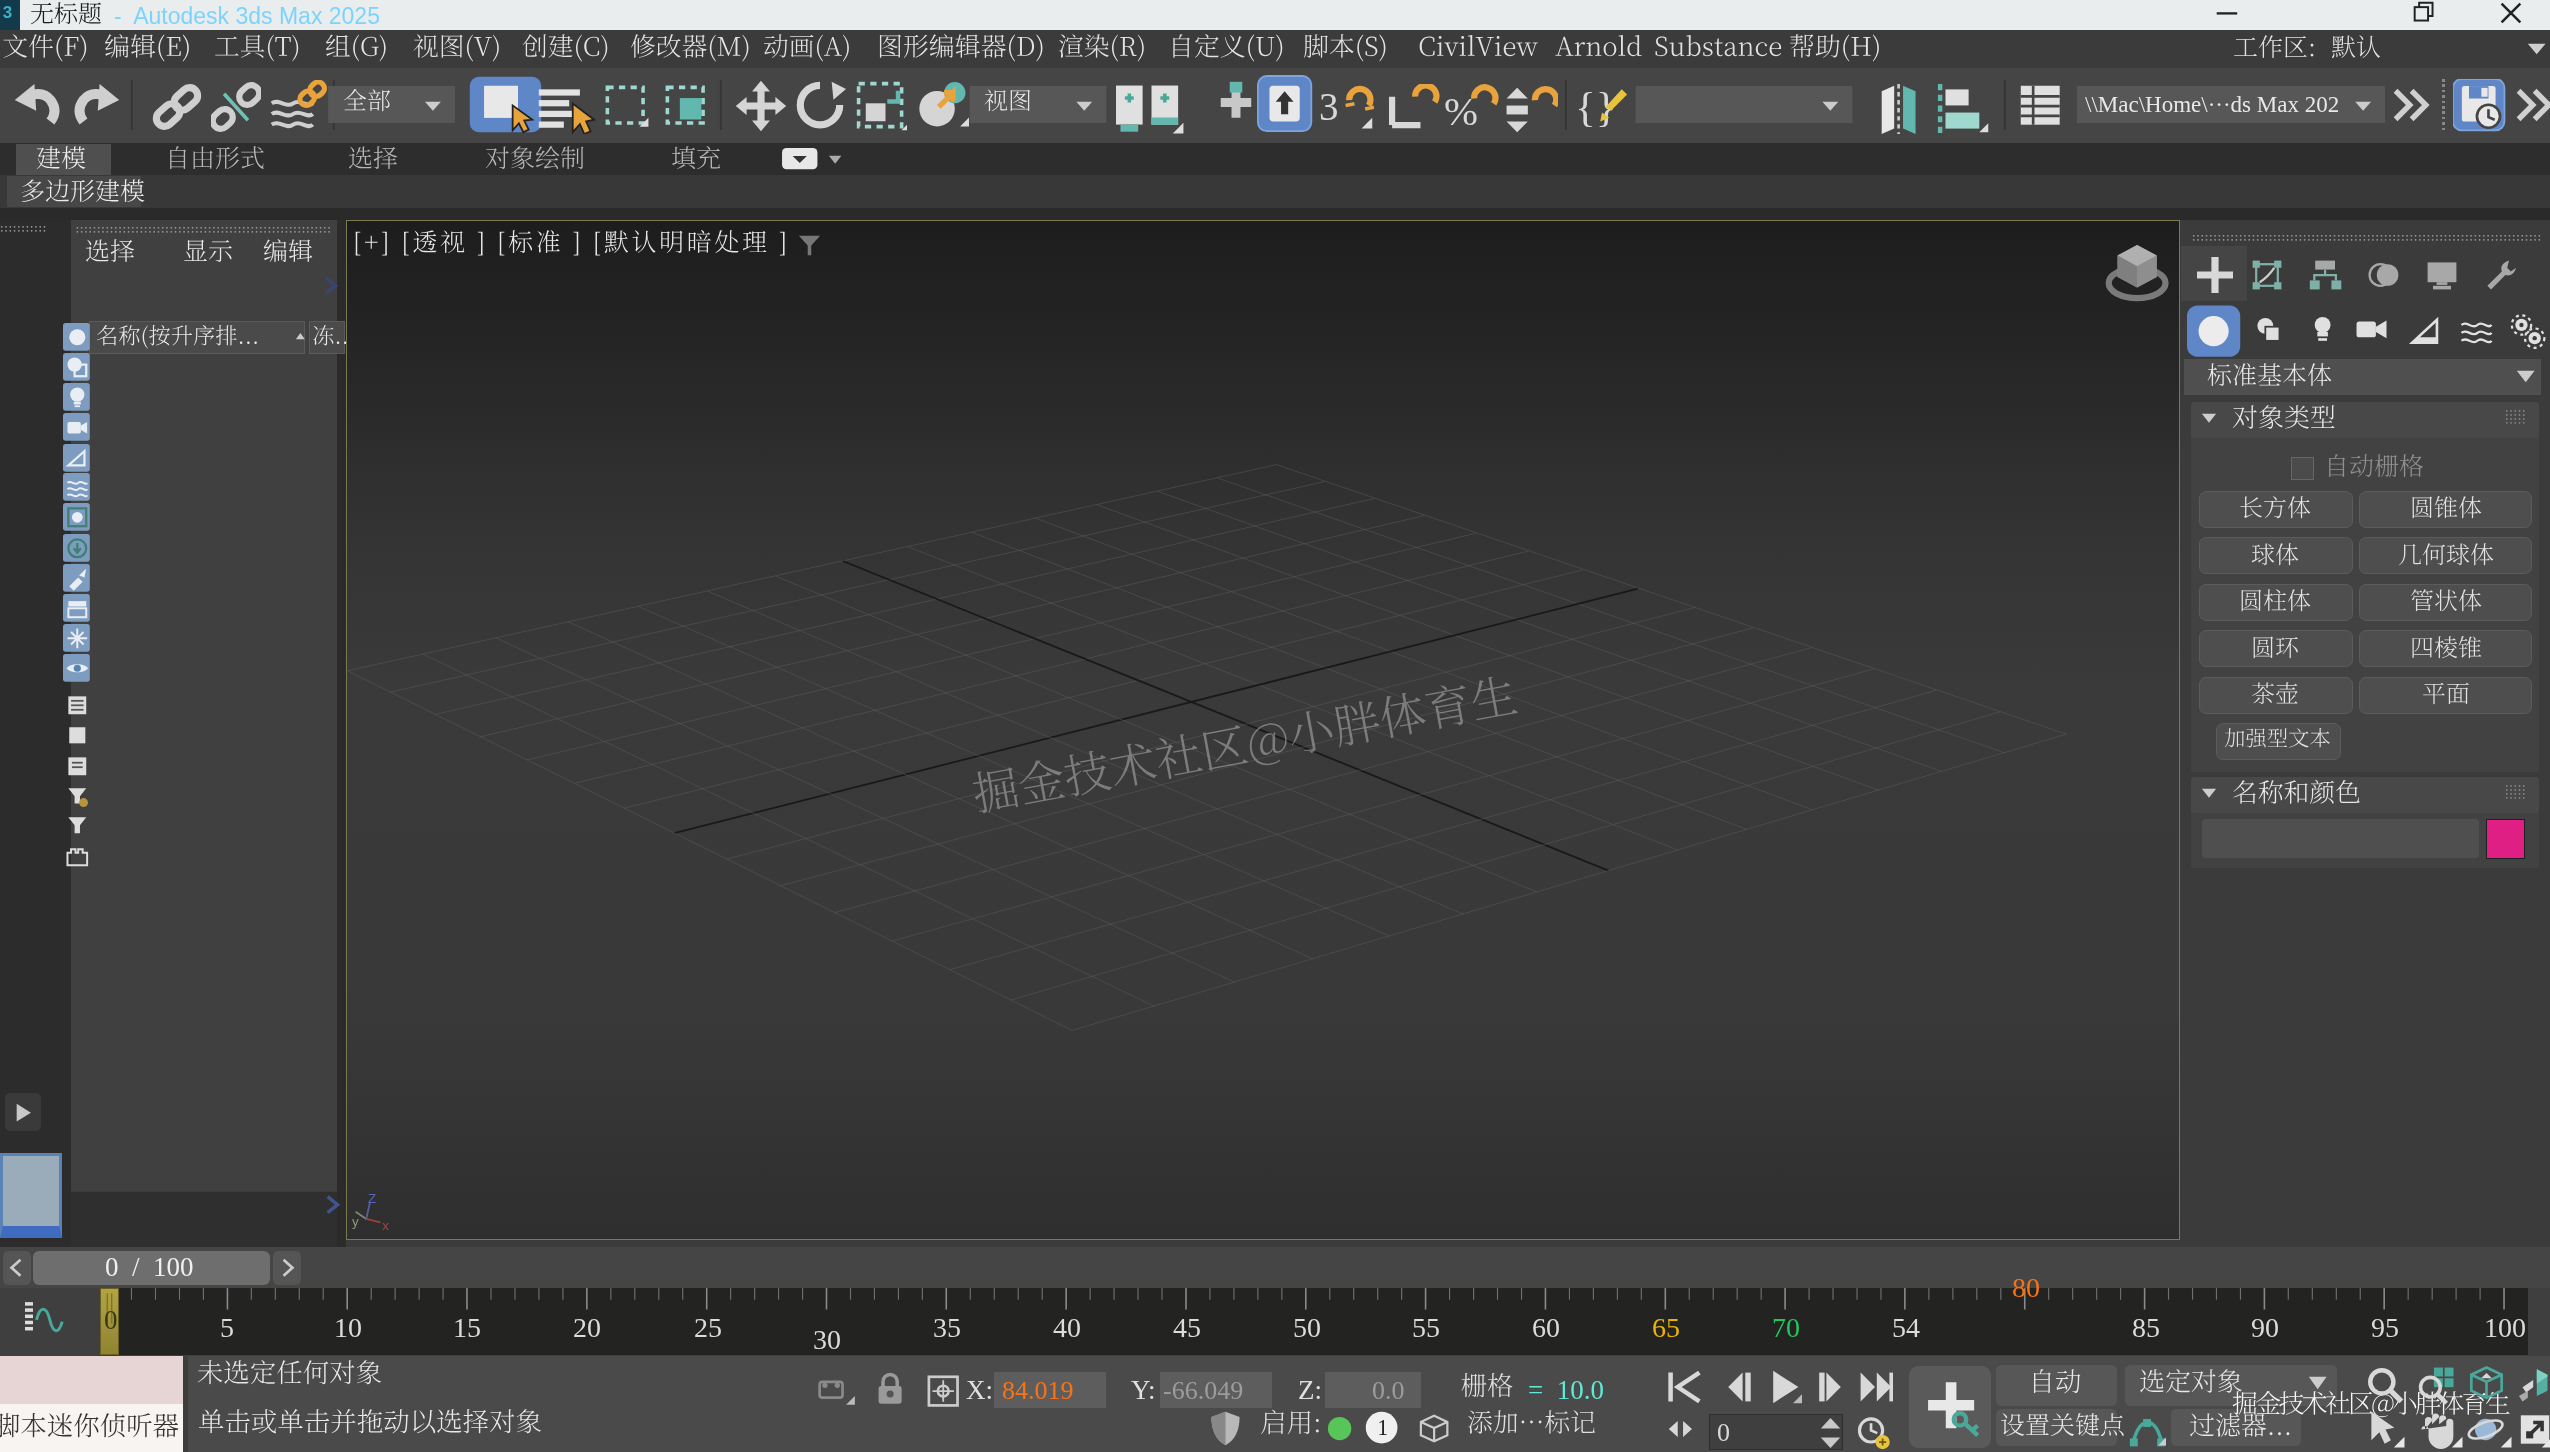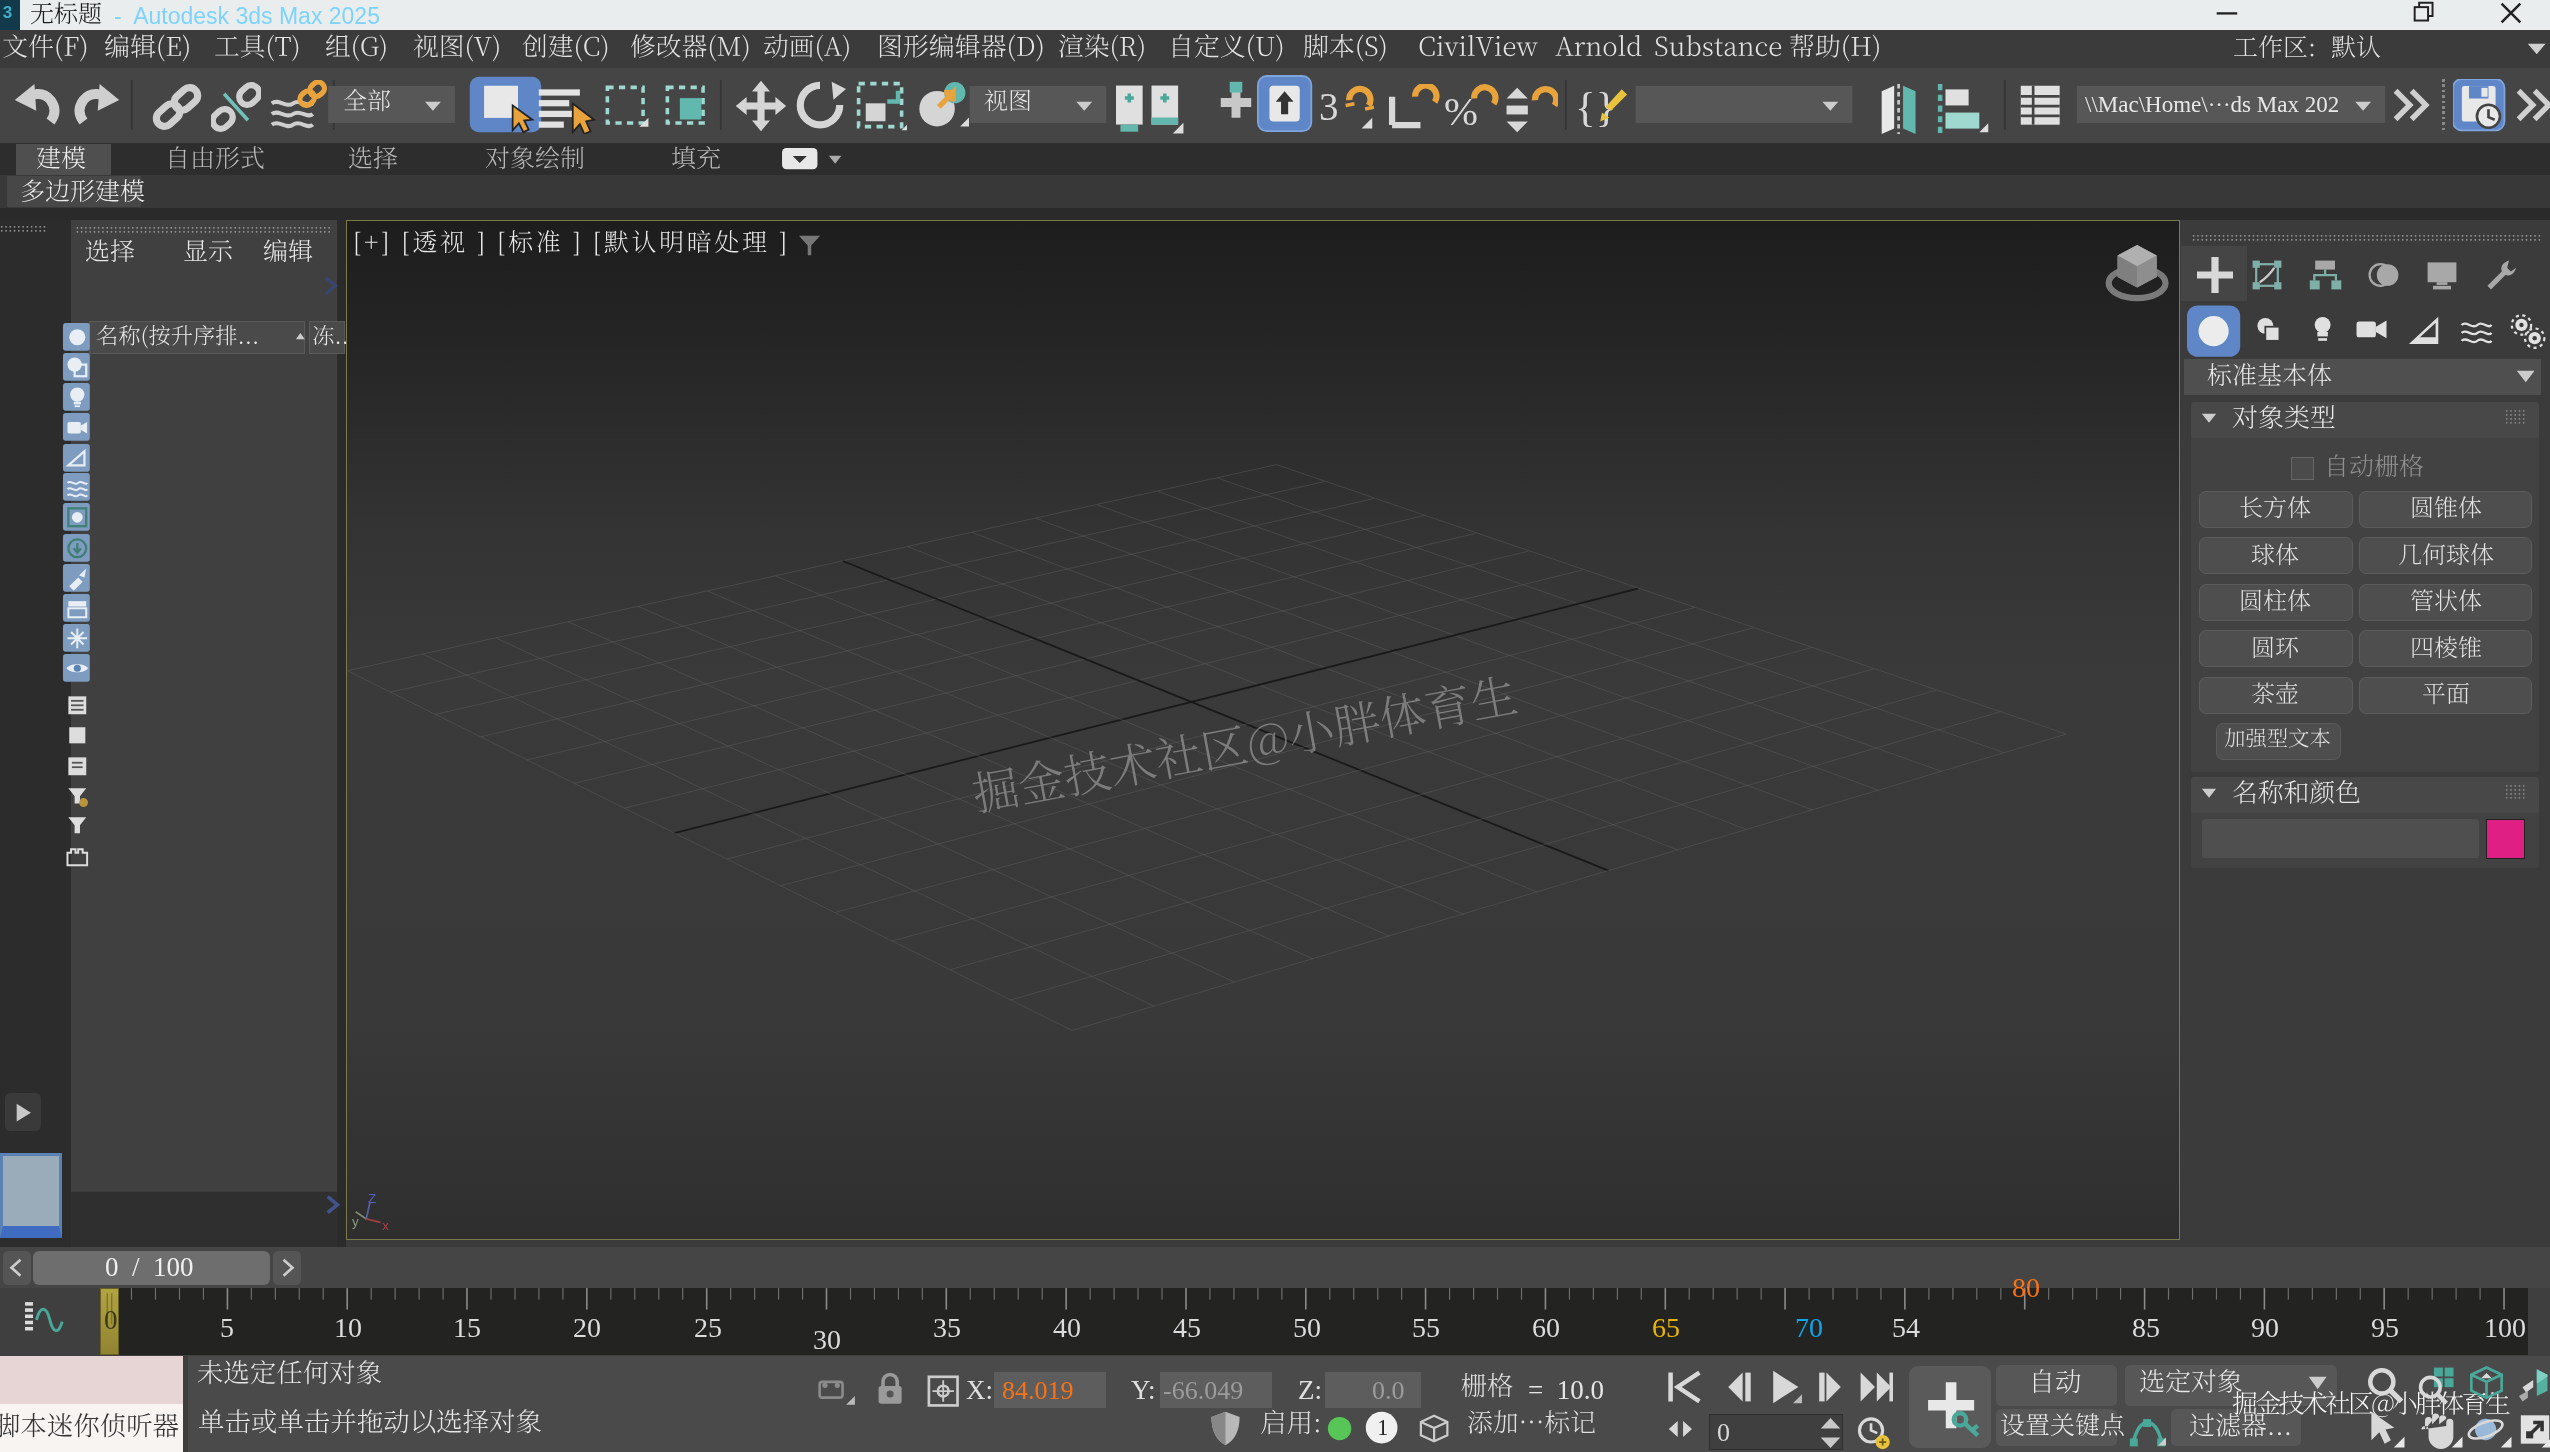--- a/index.html
+++ b/index.html
@@ -1409,21 +1409,21 @@
 <div style="position:absolute;left:573px;top:1312px;font:normal 28px 'Liberation Serif', sans-serif;color:#dcdcdc;white-space:pre;">20</div>
 <div style="position:absolute;left:694px;top:1312px;font:normal 28px 'Liberation Serif', sans-serif;color:#dcdcdc;white-space:pre;">25</div>
 <div style="position:absolute;left:813px;top:1324px;font:normal 28px 'Liberation Serif', sans-serif;color:#dcdcdc;white-space:pre;">30</div>
 <div style="position:absolute;left:933px;top:1312px;font:normal 28px 'Liberation Serif', sans-serif;color:#dcdcdc;white-space:pre;">35</div>
 <div style="position:absolute;left:1053px;top:1312px;font:normal 28px 'Liberation Serif', sans-serif;color:#dcdcdc;white-space:pre;">40</div>
 <div style="position:absolute;left:1173px;top:1312px;font:normal 28px 'Liberation Serif', sans-serif;color:#dcdcdc;white-space:pre;">45</div>
 <div style="position:absolute;left:1293px;top:1312px;font:normal 28px 'Liberation Serif', sans-serif;color:#dcdcdc;white-space:pre;">50</div>
 <div style="position:absolute;left:1412px;top:1312px;font:normal 28px 'Liberation Serif', sans-serif;color:#dcdcdc;white-space:pre;">55</div>
 <div style="position:absolute;left:1532px;top:1312px;font:normal 28px 'Liberation Serif', sans-serif;color:#dcdcdc;white-space:pre;">60</div>
 <div style="position:absolute;left:1652px;top:1312px;font:normal 28px 'Liberation Serif', sans-serif;color:#eab308;white-space:pre;">65</div>
-<div style="position:absolute;left:1772px;top:1312px;font:normal 28px 'Liberation Serif', sans-serif;color:#0ea5e9;white-space:pre;margin-left:23px;">70</div>
+<div style="position:absolute;left:1772px;top:1312px;font:normal 28px 'Liberation Serif', sans-serif;color:#22c55e;white-space:pre;">70</div>
 <div style="position:absolute;left:1892px;top:1312px;font:normal 28px 'Liberation Serif', sans-serif;color:#dcdcdc;white-space:pre;">54</div>
 <div style="position:absolute;left:2012px;top:1272px;font:normal 28px 'Liberation Serif', sans-serif;color:#f97316;white-space:pre;">80</div>
 <div style="position:absolute;left:2132px;top:1312px;font:normal 28px 'Liberation Serif', sans-serif;color:#dcdcdc;white-space:pre;">85</div>
 <div style="position:absolute;left:2251px;top:1312px;font:normal 28px 'Liberation Serif', sans-serif;color:#dcdcdc;white-space:pre;">90</div>
 <div style="position:absolute;left:2371px;top:1312px;font:normal 28px 'Liberation Serif', sans-serif;color:#dcdcdc;white-space:pre;">95</div>
 <div style="position:absolute;left:2484px;top:1312px;font:normal 28px 'Liberation Serif', sans-serif;color:#dcdcdc;white-space:pre;">100</div>
 <svg style="position:absolute;left:25px;top:1300px" width="39" height="45" viewBox="0 0 44 50">
 <g fill="#ddd">
       <rect x="0" y="2" width="9" height="4"></rect>
       <rect x="0" y="9" width="9" height="4"></rect>
@@ -1508,21 +1508,21 @@
 <div style="position:absolute;left:1163px;top:1376px;font:normal 26px 'Liberation Serif', sans-serif;color:#9c9c9c;white-space:pre;">-66.049</div>
 <div style="position:absolute;left:1298px;top:1375px;font:normal 27px 'Liberation Serif', sans-serif;color:#e0e0e0;white-space:pre;">Z:</div>
 <div style="position:absolute;left:1325px;top:1372px;width:96px;height:36px;background:#5d5d5d;"></div>
 <div style="position:absolute;left:1332px;top:1376px;font:normal 26px 'Liberation Serif', sans-serif;color:#9c9c9c;white-space:pre;margin-left:40px;">0.0</div>
 <svg class="t " style="position:absolute;left:1460px;top:1373px;" width="54" height="30" viewBox="0 0 60 34">
     <g fill="#e0e0e0" transform="translate(0,25.2) scale(0.030000,-0.030000)">
       <use href="#g113" x="0"></use>
       <use href="#g114" x="1000"></use>
     </g>
   </svg>
-<div style="position:absolute;left:1528px;top:1375px;font:normal 27px 'Liberation Serif', sans-serif;color:#e5e5e5;white-space:pre;text-align:right;">=  10.0</div>
+<div style="position:absolute;left:1528px;top:1375px;font:normal 27px 'Liberation Serif', sans-serif;color:#5eead4;white-space:pre;text-align:right;">=  10.0</div>
 <svg style="position:absolute;left:1207px;top:1409px" width="37" height="39" viewBox="0 0 42 44">
     <path d="M21 3 L37 9 C37 24 32 35 21 41 C10 35 5 24 5 9 Z" fill="#b8b8b8"></path>
     <path d="M21 3 L21 41 C10 35 5 24 5 9 Z" fill="#888"></path>
   </svg>
 <svg class="t " style="position:absolute;left:1260px;top:1410px;" width="62" height="30" viewBox="0 0 70 34">
     <g fill="#e0e0e0" transform="translate(0,25.2) scale(0.030000,-0.030000)">
       <use href="#g149" x="0"></use>
       <use href="#g150" x="1000"></use>
       <use href="#g61" x="2000"></use>
     </g>

